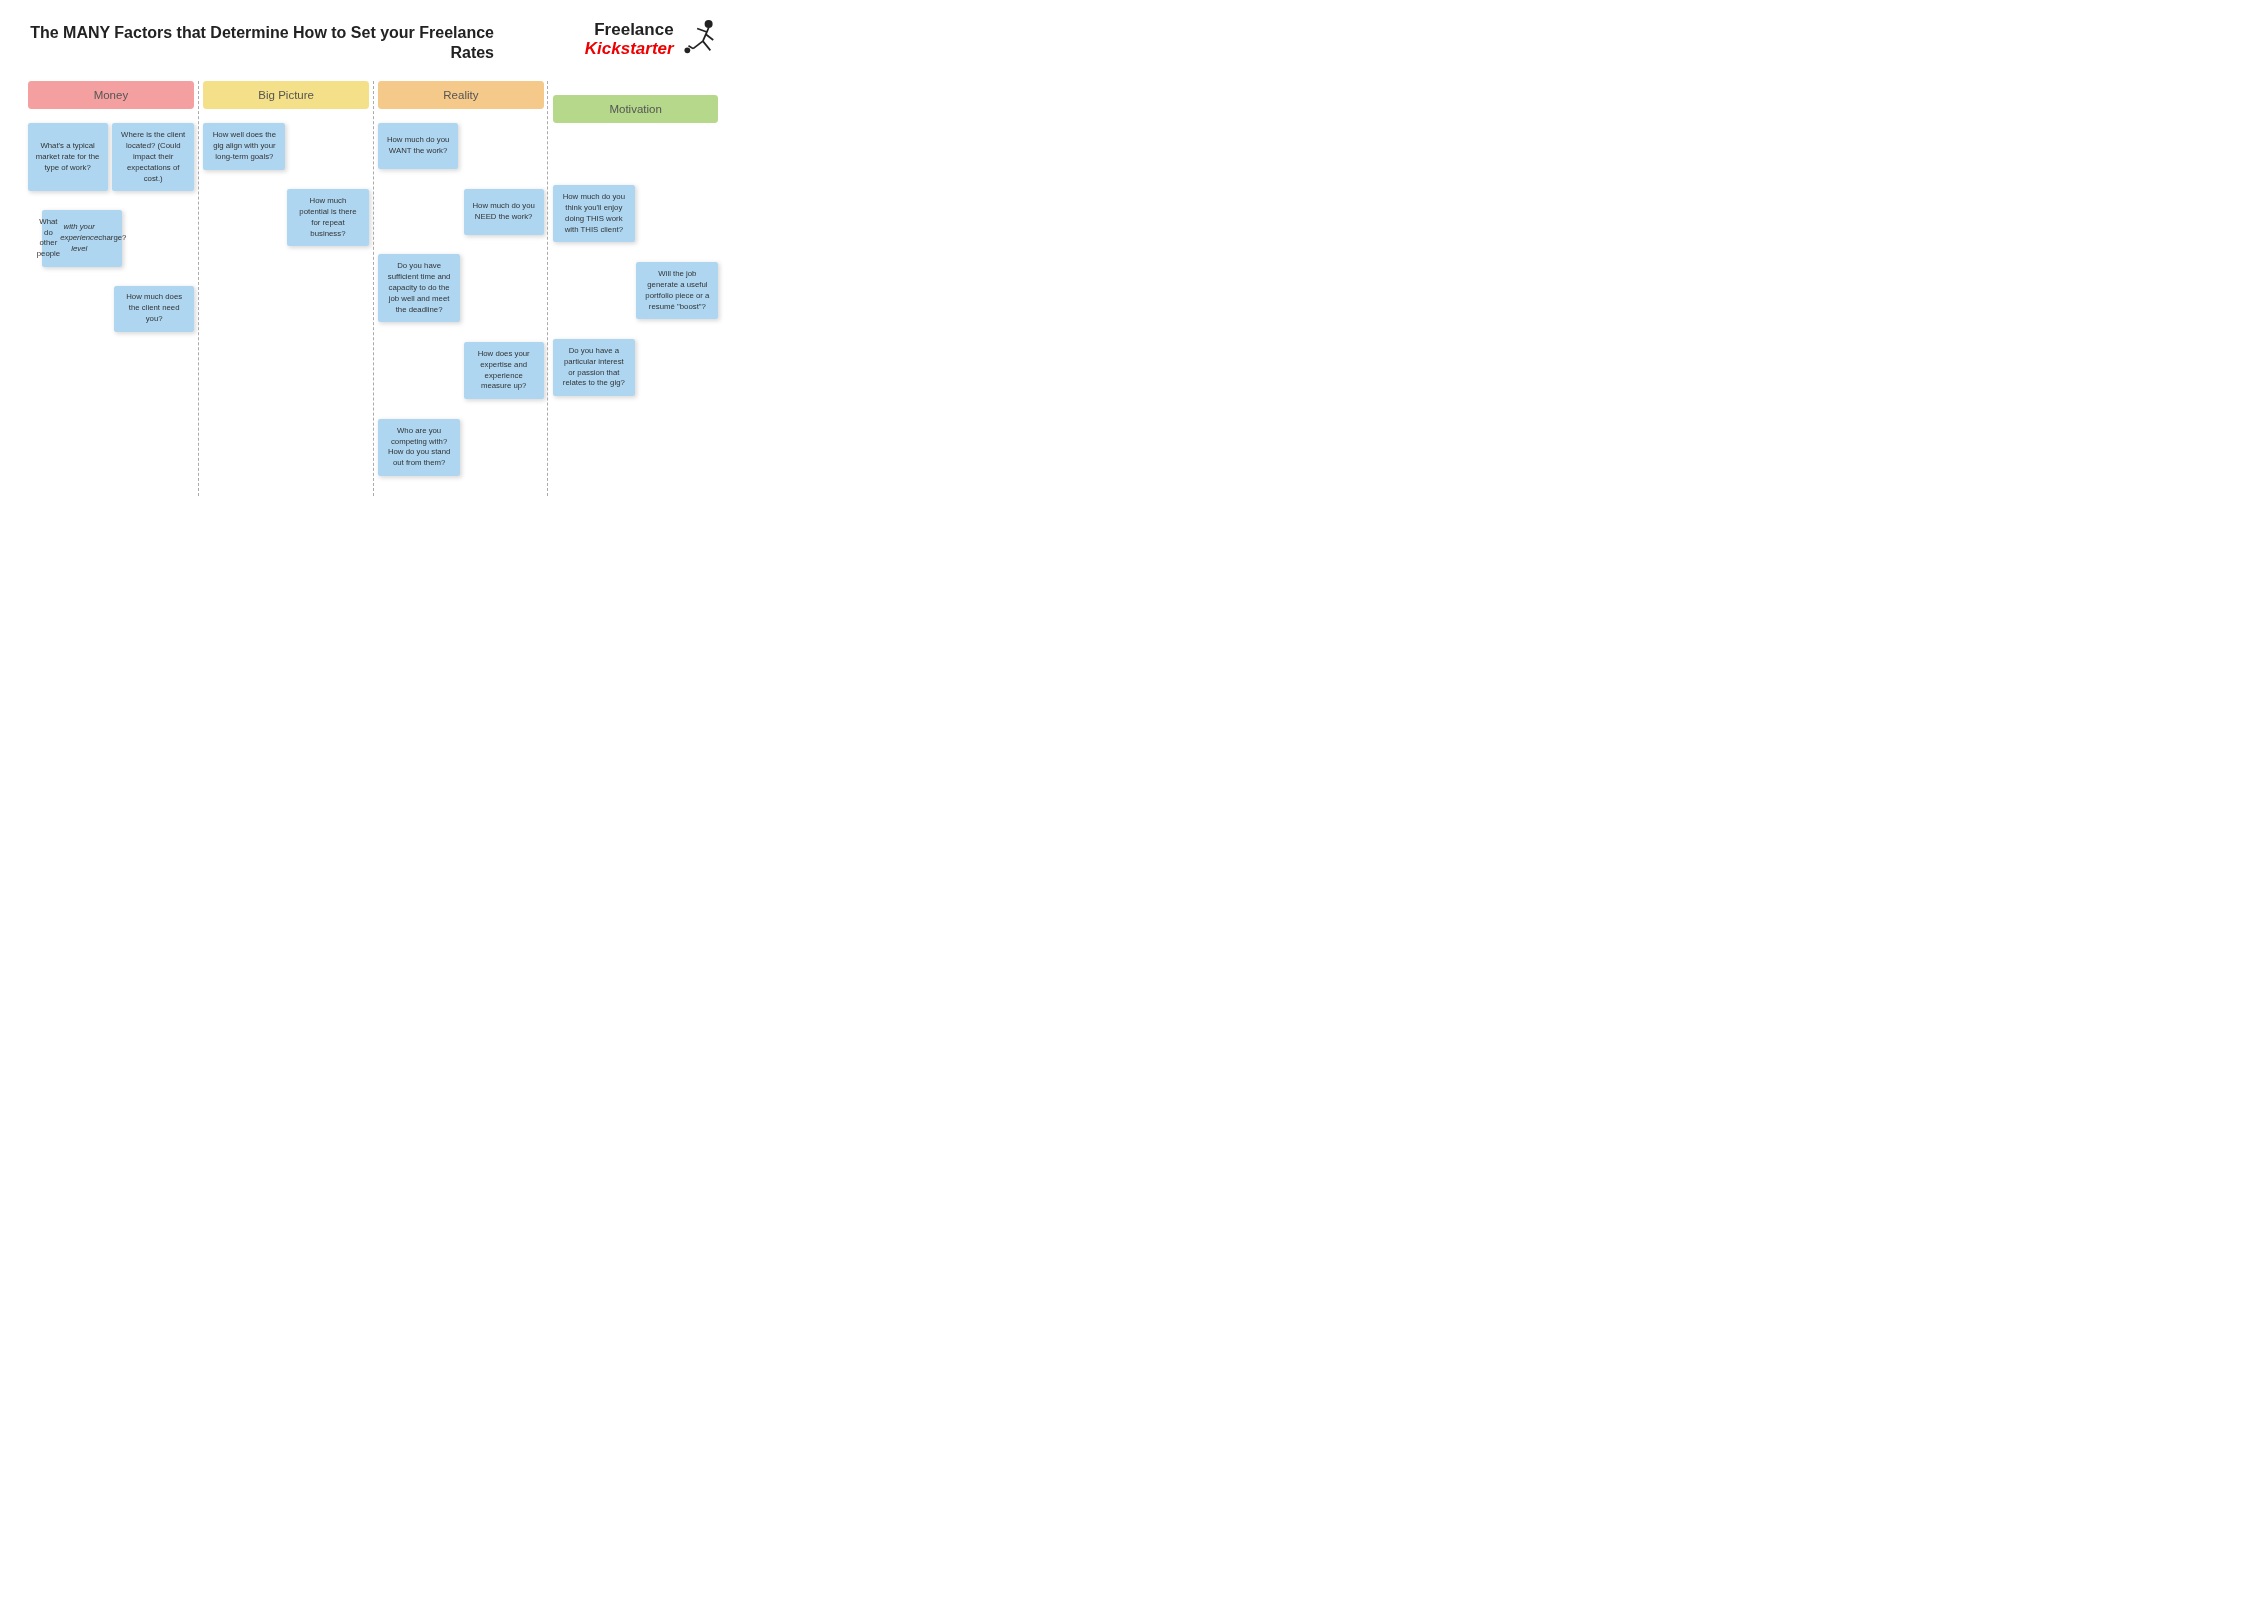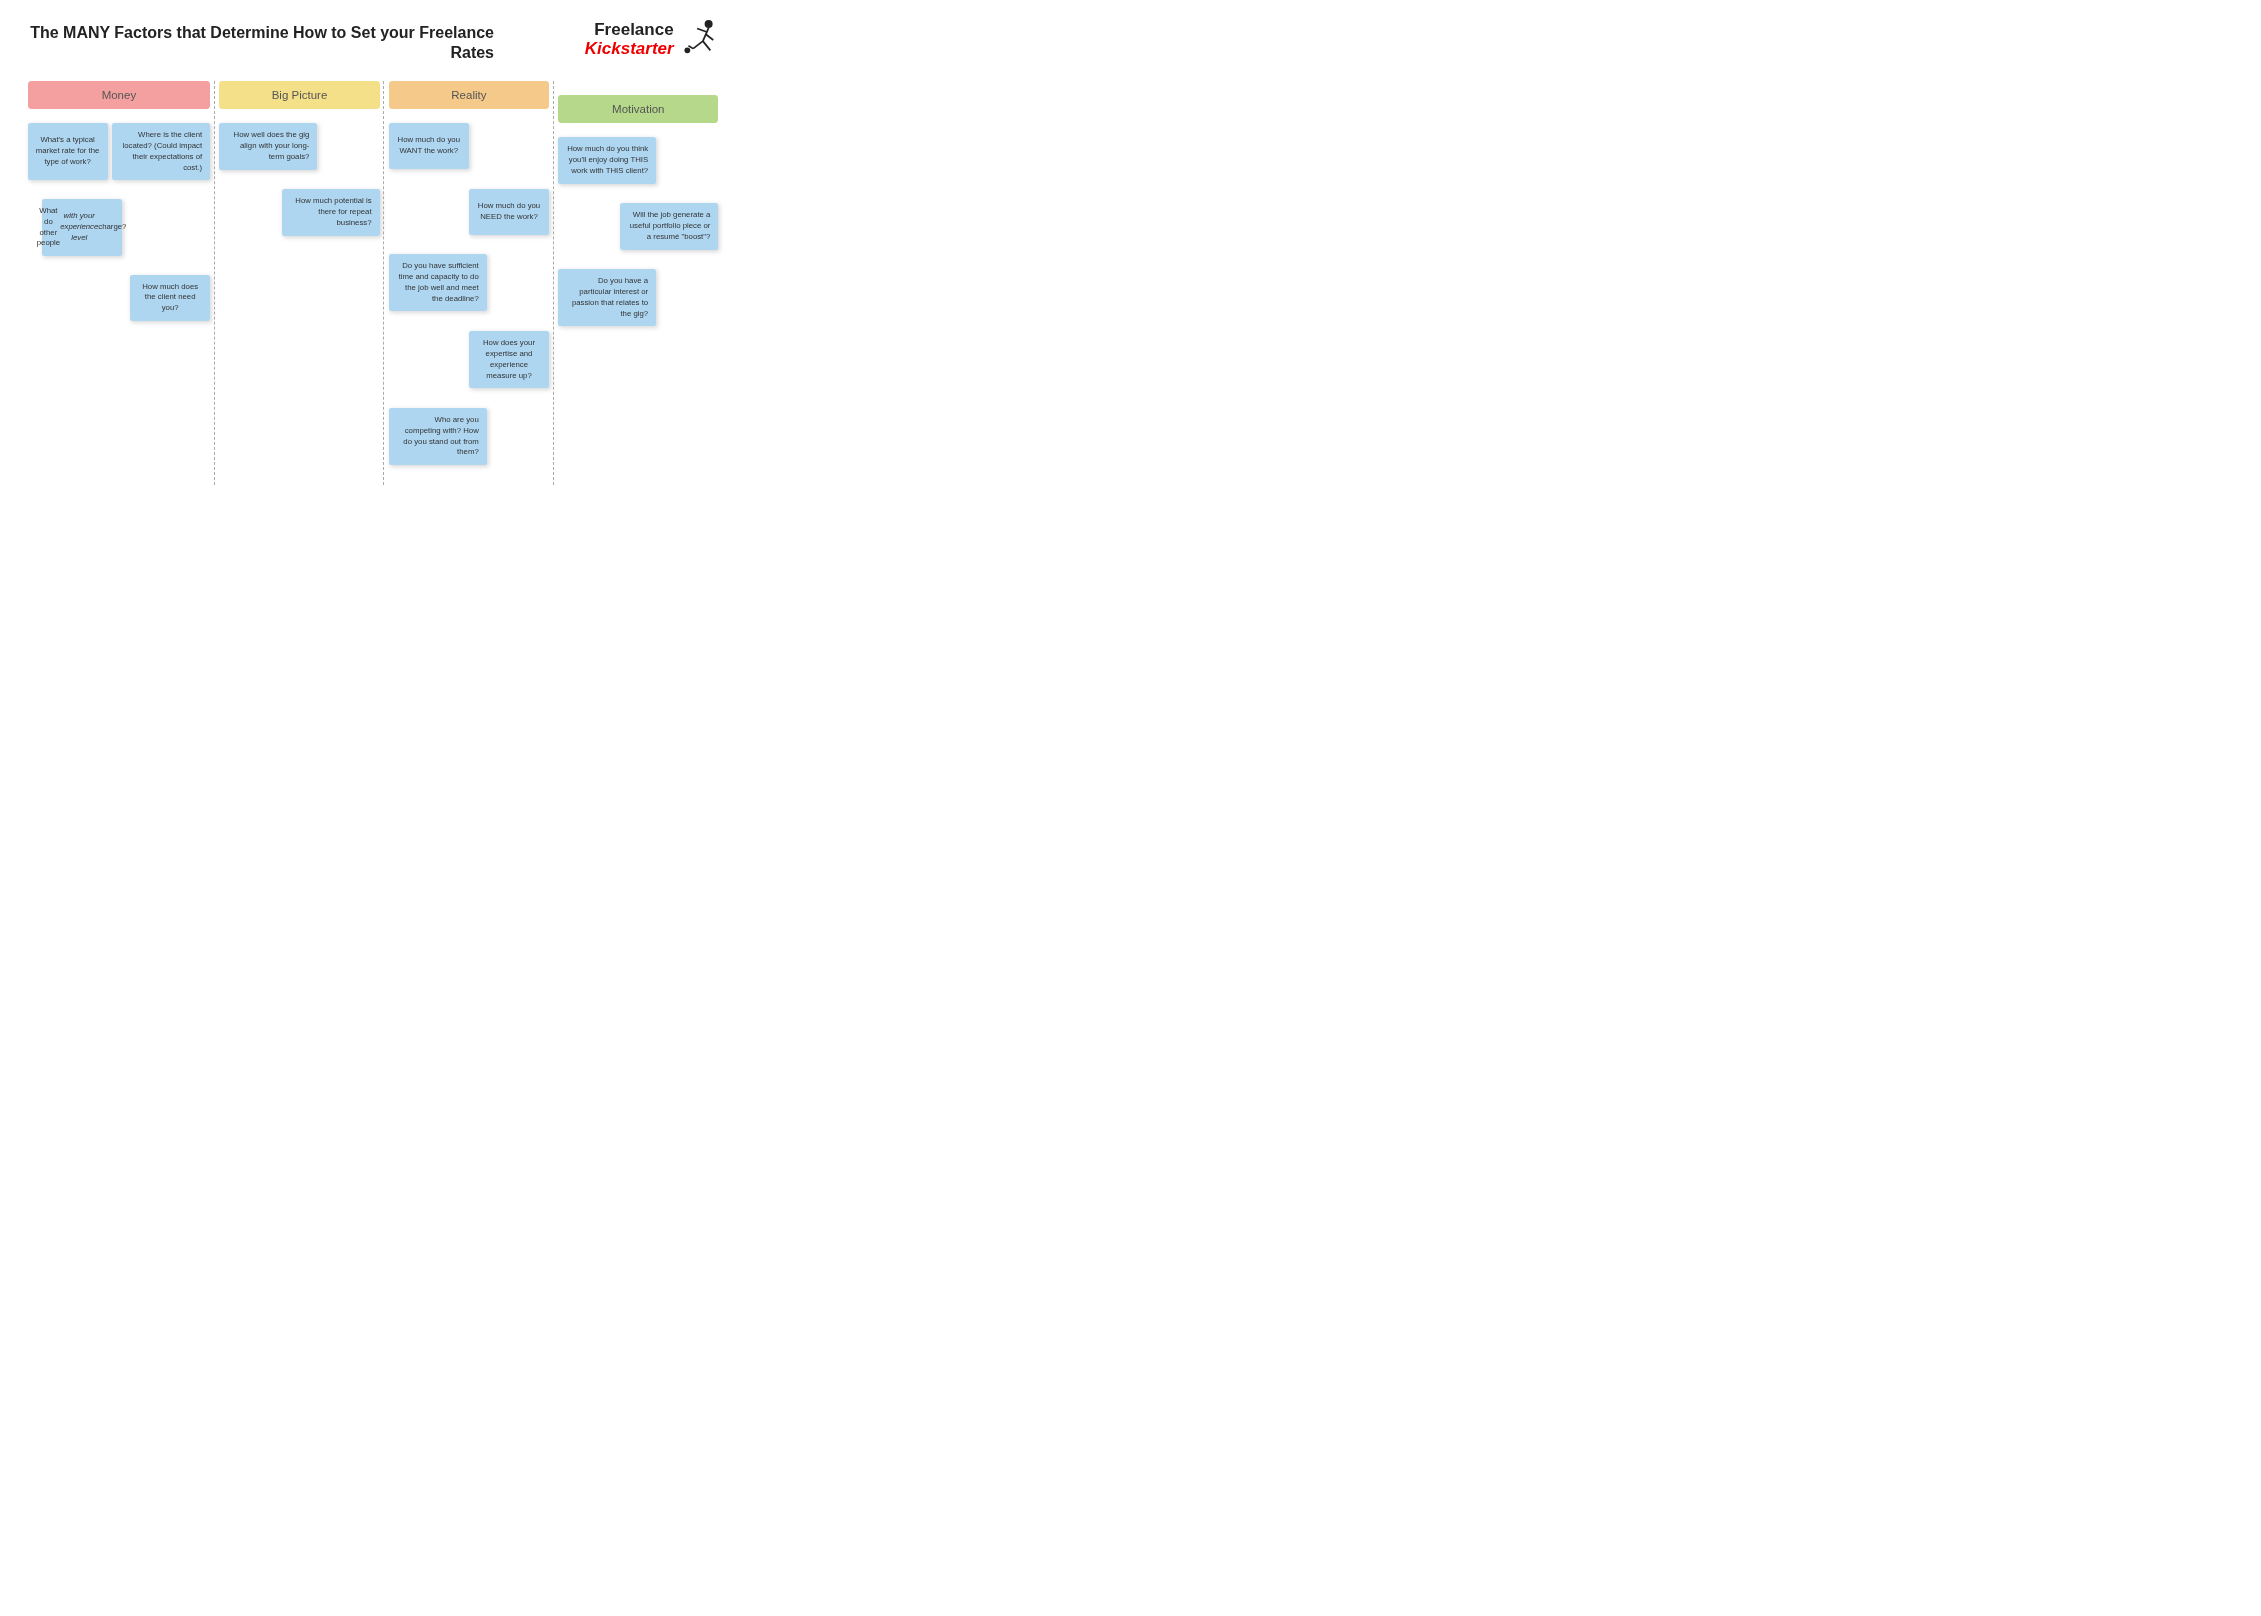--- a/index.html
+++ b/index.html
@@ -188,39 +188,39 @@
       display: flex;
       justify-content: flex-end;
       width: 100%;
       margin-bottom: 10.3px;
     }
 
     .motivation-inner {
       display: flex;
       flex-direction: column;
       width: 100%;
+      margin-top: 48px;
     }
 
     .mot-row-left {
       display: flex;
       justify-content: flex-start;
       width: 100%;
       margin-bottom: 10.3px;
     }
 
     .mot-row-right {
       display: flex;
       justify-content: flex-end;
       width: 100%;
       margin-bottom: 10.3px;
     }
 
     .sticky-wide {
-      width: 98px;
-      text-align: right;
+      width: 82px;
     }
   </style>
 </head>
 <body>
 
 <div class="header-row">
   <h1 class="main-title">The MANY Factors that Determine How to Set your Freelance Rates</h1>
   <div class="logo-area">
     <div class="logo-row">
       <div class="logo-text">

